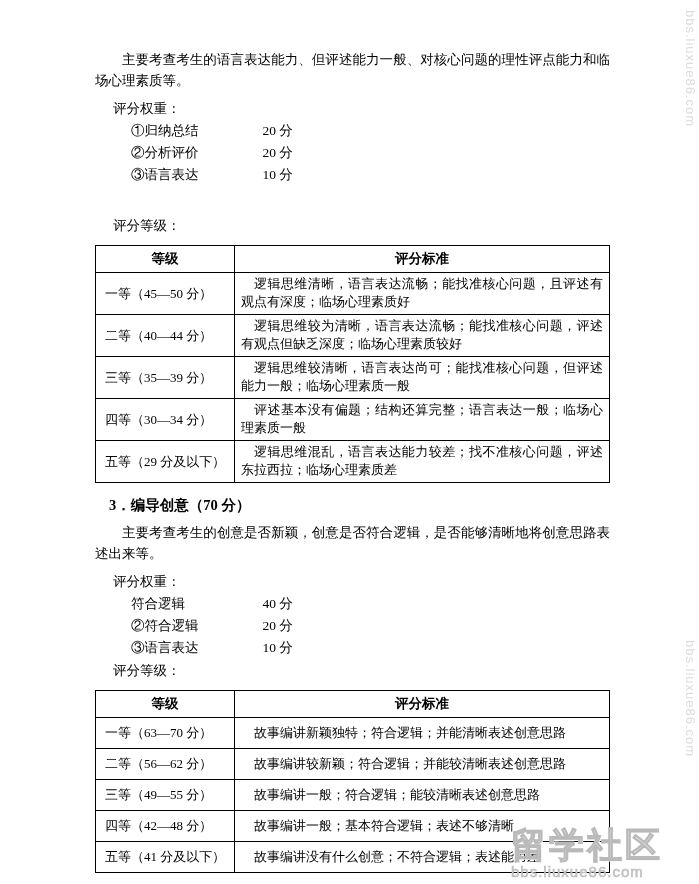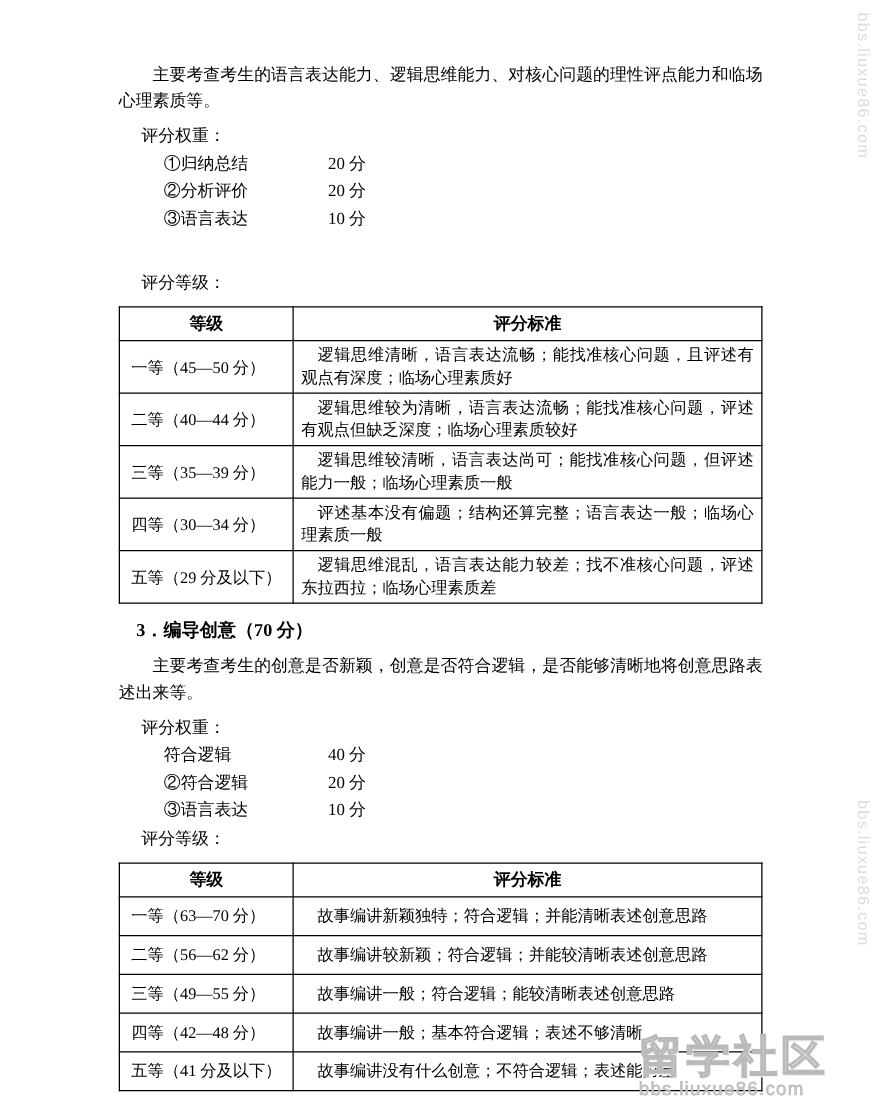--- a/index.html
+++ b/index.html
@@ -114,21 +114,21 @@
     font-family: "Liberation Sans", "DejaVu Sans", sans-serif;
   }
 </style>
 </head>
 <body>
 
 <div class="page">
   <div class="content">
 
     <div>
-      <p class="intro">主要考查考生的语言表达能力、逻辑思维能力、对核心问题的理性评点能力和临场心理素质等。</p>
+      <p class="intro">主要考查考生的语言表达能力、但评述能力一般、对核心问题的理性评点能力和临场心理素质等。</p>
       <p class="sub-label">评分权重：</p>
 
       <div class="weight-row">
         <span class="weight-name">①归纳总结</span>
         <span class="weight-score">20 分</span>
       </div>
       <div class="weight-row">
         <span class="weight-name">②分析评价</span>
         <span class="weight-score">20 分</span>
       </div>

